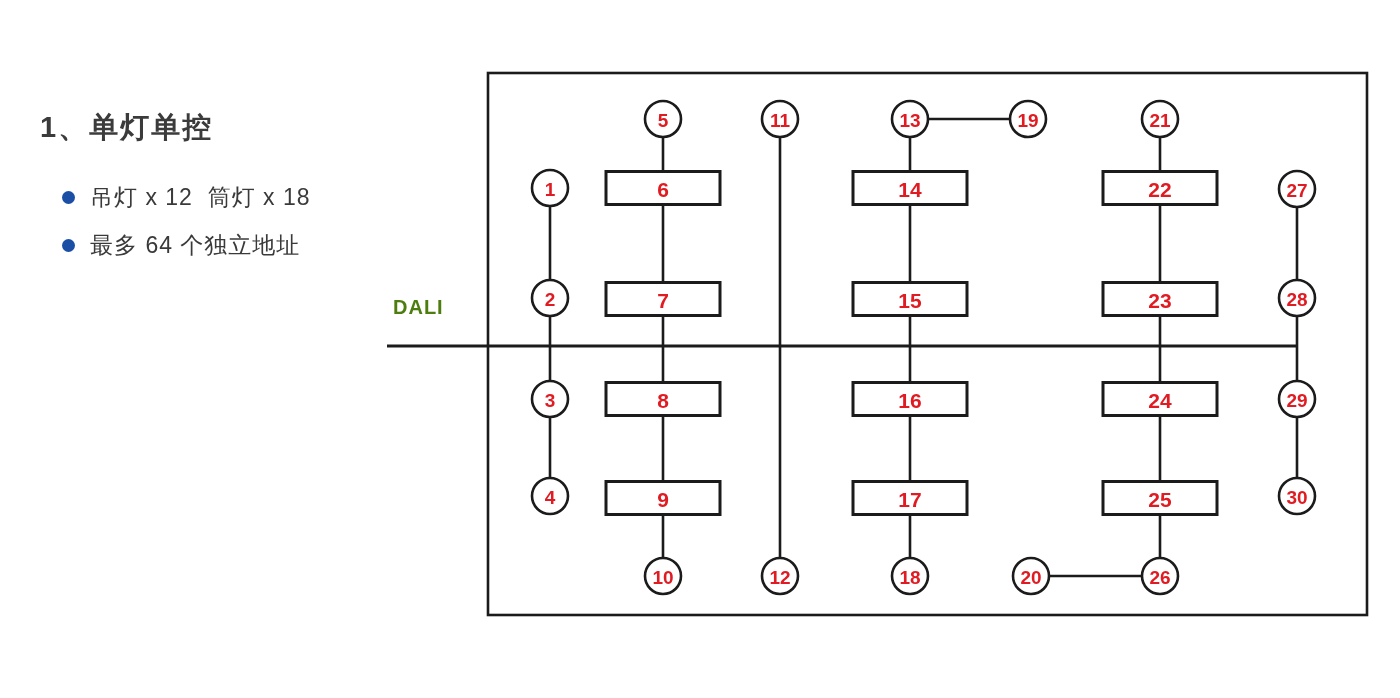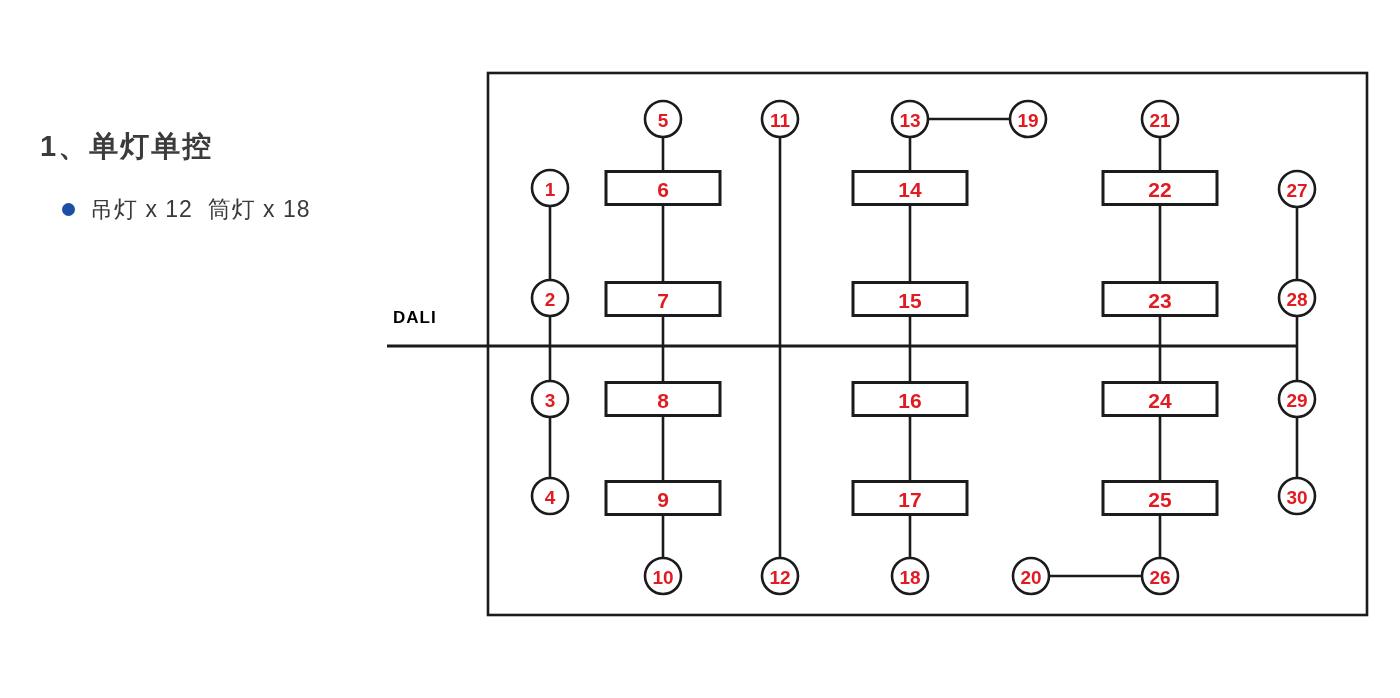--- a/index.html
+++ b/index.html
@@ -11,31 +11,31 @@
   .stage {
     position: relative;
     width: 1400px;
     height: 698px;
     background: #ffffff;
     overflow: hidden;
   }
   .panel {
     position: absolute;
     left: 40px;
-    top: 127px;
+    top: 108px;
   }
   .panel-title {
     font-size: 29px;
     font-weight: bold;
     color: #3b3b3b;
     letter-spacing: 2px;
     white-space: pre;
   }
   .bullets {
-    margin-top: 27px;
+    margin-top: 34px;
     margin-left: 22px;
     display: flex;
     flex-direction: column;
     gap: 17px;
   }
   .bullet-row {
     display: flex;
     align-items: center;
   }
   .bullet-dot {
@@ -49,24 +49,24 @@
   .bullet-text {
     font-size: 23px;
     font-weight: 500;
     color: #3a3a3a;
     white-space: pre;
     letter-spacing: 1px;
   }
   .bus-label {
     position: absolute;
     left: 393px;
-    top: 308px;
-    font-size: 17px;
+    top: 296px;
+    font-size: 20px;
     font-weight: bold;
-    color: #000000;
+    color: #4d7c0f;
     letter-spacing: 1px;
   }
   svg.diagram {
     position: absolute;
     left: 0;
     top: 0;
     width: 1400px;
     height: 698px;
   }
 </style>
@@ -74,20 +74,24 @@
 <body>
 
 <div class="stage">
 
   <div class="panel">
     <div class="panel-title">1、单灯单控</div>
     <div class="bullets">
       <div class="bullet-row">
         <span class="bullet-dot"></span>
         <span class="bullet-text">吊灯 x 12  筒灯 x 18</span>
+      </div>
+      <div class="bullet-row">
+        <span class="bullet-dot"></span>
+        <span class="bullet-text">最多 64 个独立地址</span>
       </div>
     </div>
   </div>
 
   <div class="bus-label">DALI</div>
 
   <svg class="diagram" viewBox="0 0 1400 698" xmlns="http://www.w3.org/2000/svg">
       <rect x="488" y="73" width="879" height="542" fill="none" stroke="#1b1b1b" stroke-width="2.6"></rect>
       <line x1="387" y1="346" x2="1297" y2="346" stroke="#1b1b1b" stroke-width="3"></line>
       <line x1="550" y1="188" x2="550" y2="496" stroke="#1b1b1b" stroke-width="2.6"></line>

